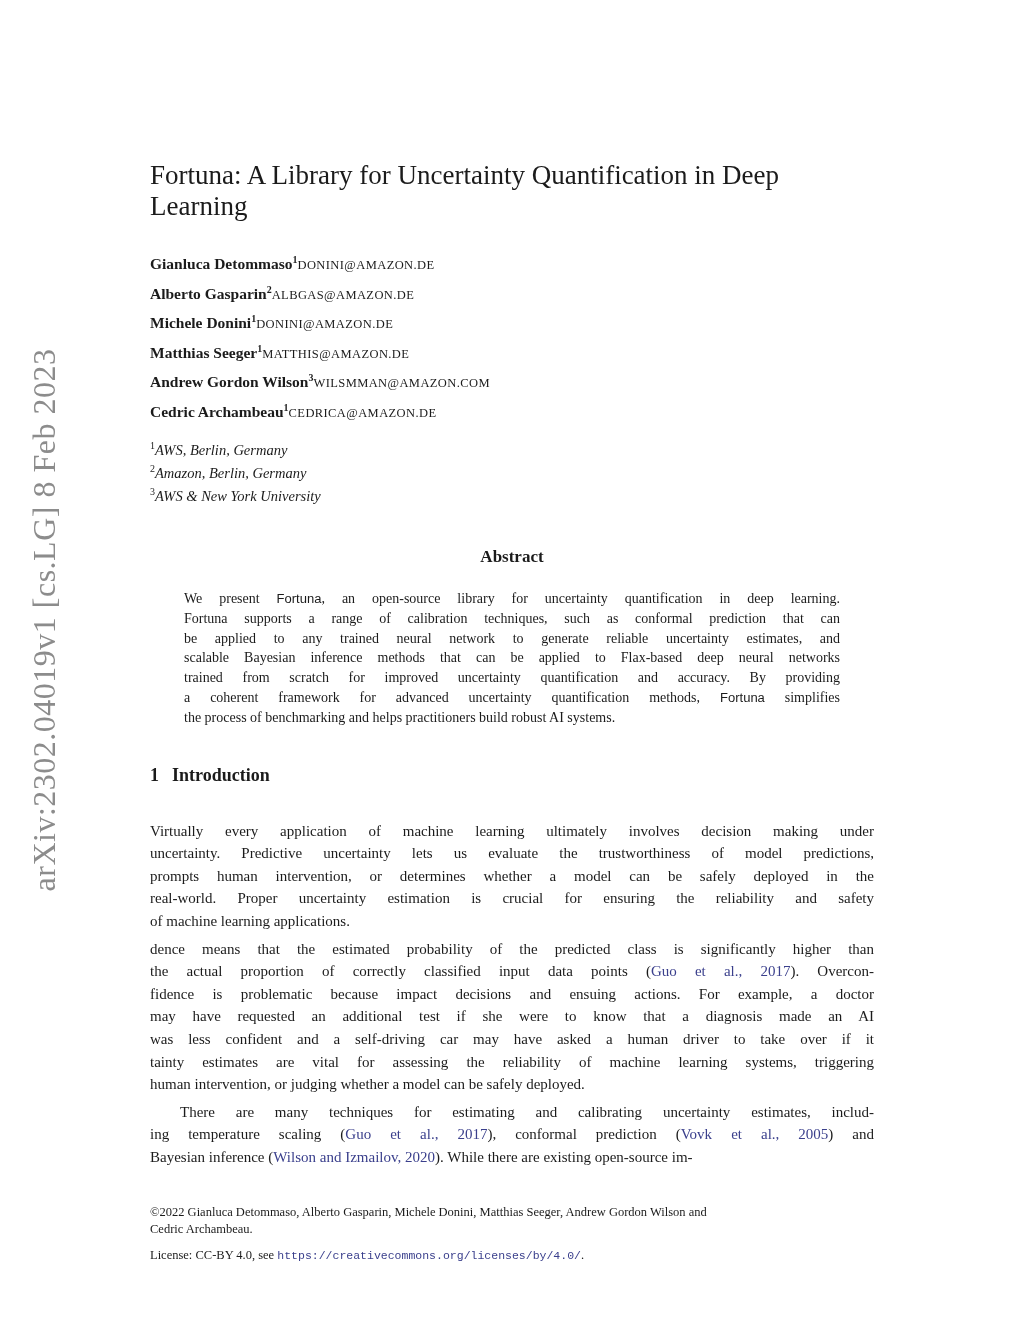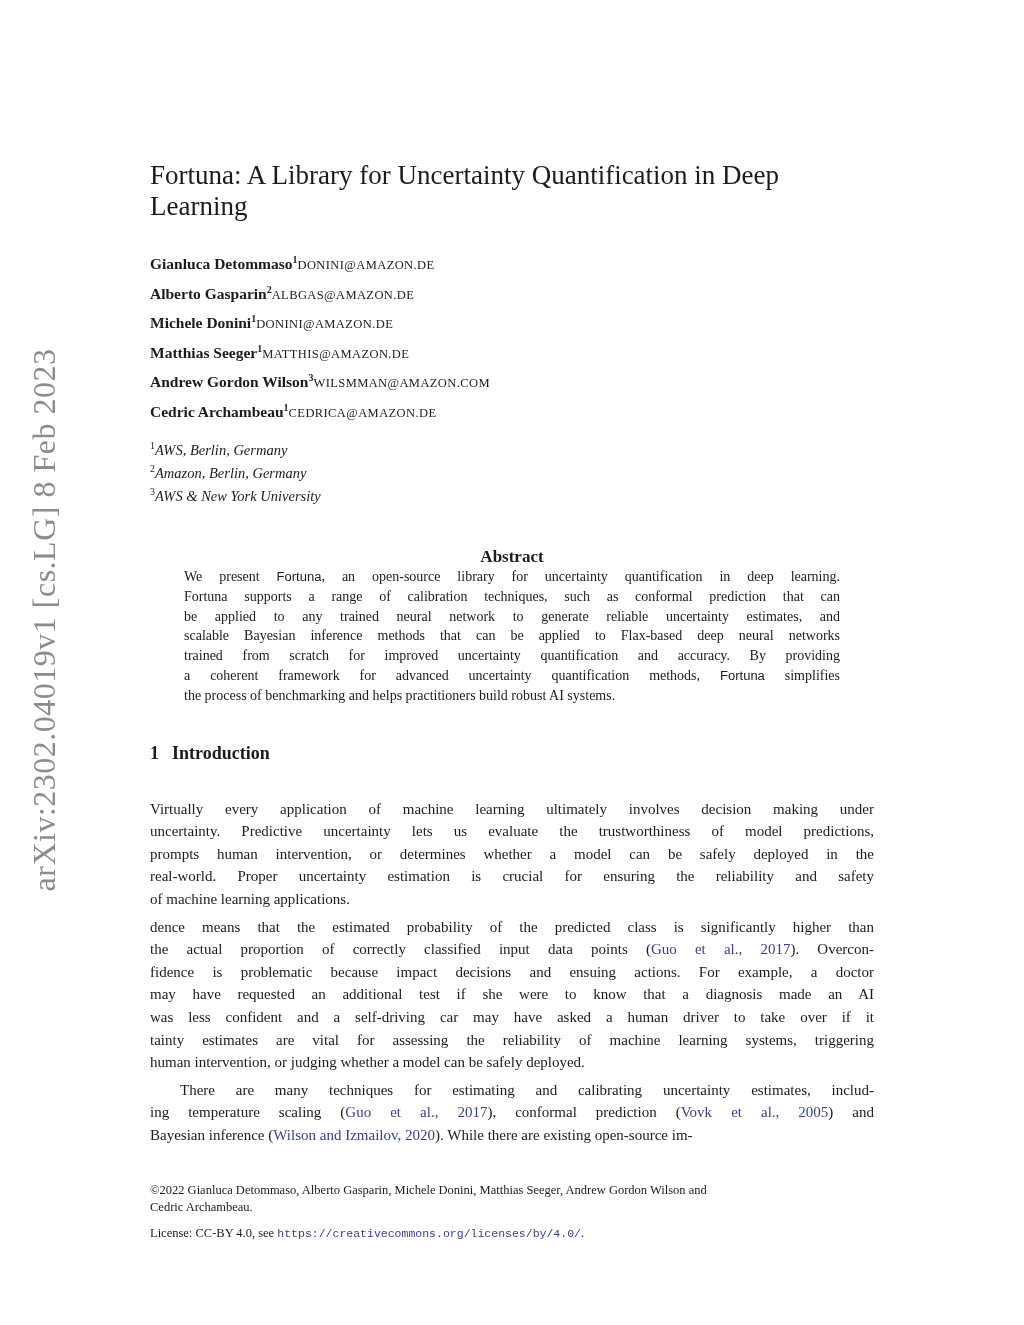--- a/index.html
+++ b/index.html
@@ -25,21 +25,21 @@
   .authors{margin-top:33px;}
   .author-row{display:flex;align-items:baseline;height:29.5px;}
   .author-name{font-weight:bold;font-size:15.5px;}
   .author-email{font-size:12.5px;letter-spacing:0.4px;}
   sup.mark{font-size:10px;vertical-align:super;line-height:0;font-style:normal;font-weight:bold;}
   .affiliations{margin-top:7px;font-style:italic;font-size:14.5px;line-height:23px;}
   .affiliations sup.mark{font-weight:normal;}
 
   
   .abstract-heading{margin-top:39px;text-align:center;font-weight:bold;font-size:17px;}
-  .abstract-body{margin:0 auto 0 auto;width:656px;font-size:14px;line-height:19.8px;}
+  .abstract-body{margin:22px auto 0 auto;width:656px;font-size:14px;line-height:19.8px;}
 
   
   .section-heading{margin-top:37px;font-weight:bold;font-size:18px;}
   .section-heading .num{margin-right:13px;}
 
   
   .paragraphs{margin-top:34px;font-size:15px;line-height:22.6px;}
   .para{margin:0 0 5px 0;}
   .tline{text-align:justify;text-align-last:justify;}
   .tline.last{text-align-last:left;}

